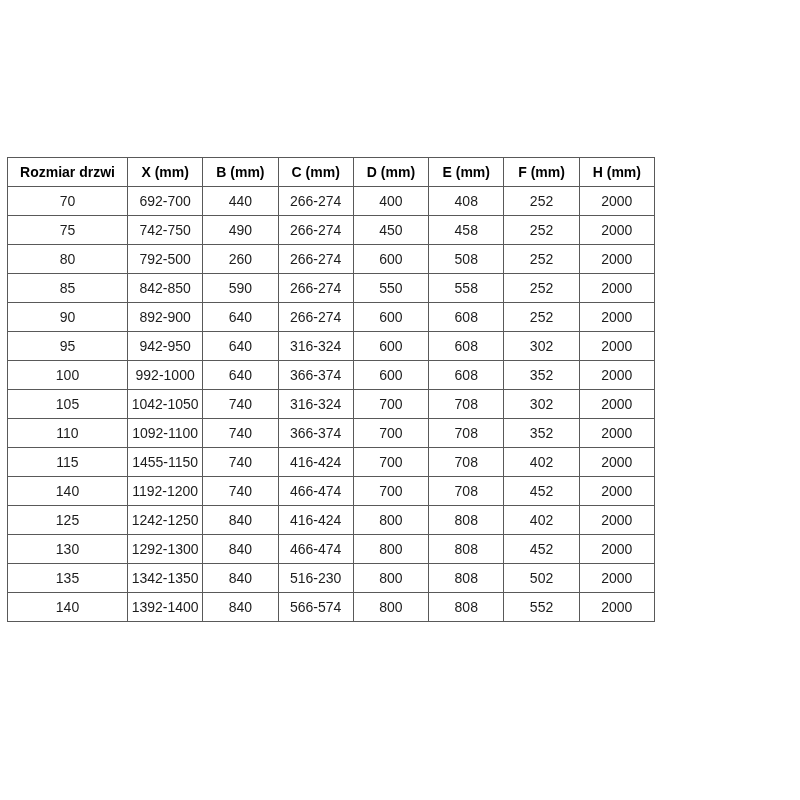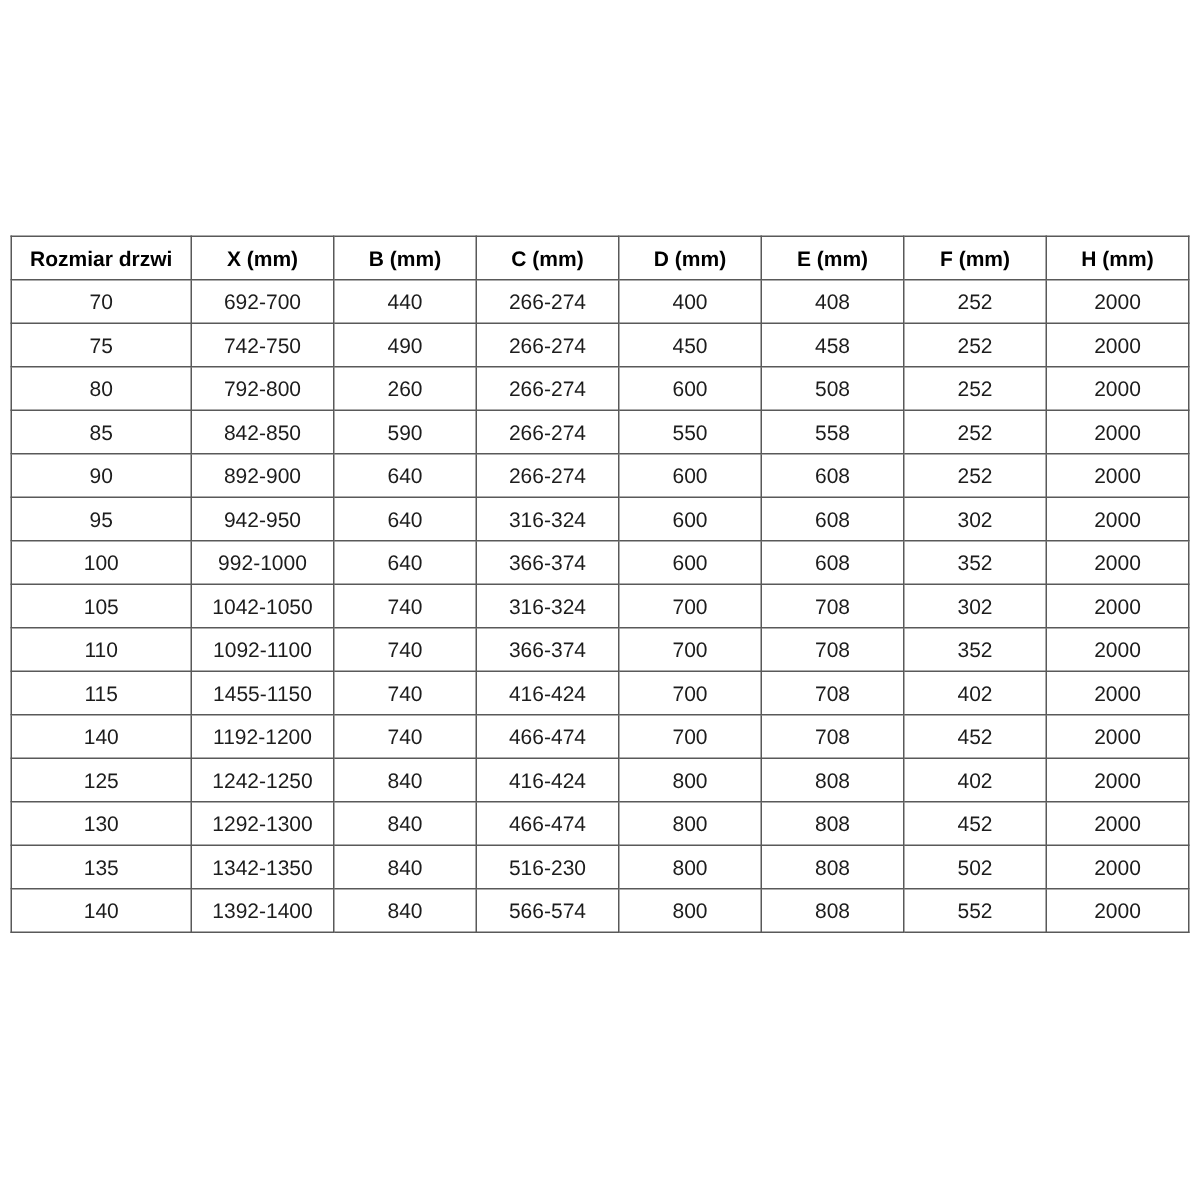--- a/index.html
+++ b/index.html
@@ -13,21 +13,21 @@
     width: 800px;
     height: 800px;
     background: var(--page-bg);
     font-family: "Liberation Sans", sans-serif;
     overflow: hidden;
   }
   .size-table {
     position: absolute;
     left: 7px;
     top: 157px;
-    width: 786px;
+    width: 648px;
     border-collapse: collapse;
     table-layout: fixed;
     padding-left: 29px;
   }
   .size-table th,
   .size-table td {
     border: 1px solid var(--border-color);
     height: 29px;
     text-align: center;
     vertical-align: middle;
@@ -81,21 +81,21 @@
         <td>742-750</td>
         <td>490</td>
         <td>266-274</td>
         <td>450</td>
         <td>458</td>
         <td>252</td>
         <td>2000</td>
       </tr>
       <tr>
         <td>80</td>
-        <td>792-800</td>
+        <td>792-500</td>
         <td>260</td>
         <td>266-274</td>
         <td>600</td>
         <td>508</td>
         <td>252</td>
         <td>2000</td>
       </tr>
       <tr>
         <td>85</td>
         <td>842-850</td>

